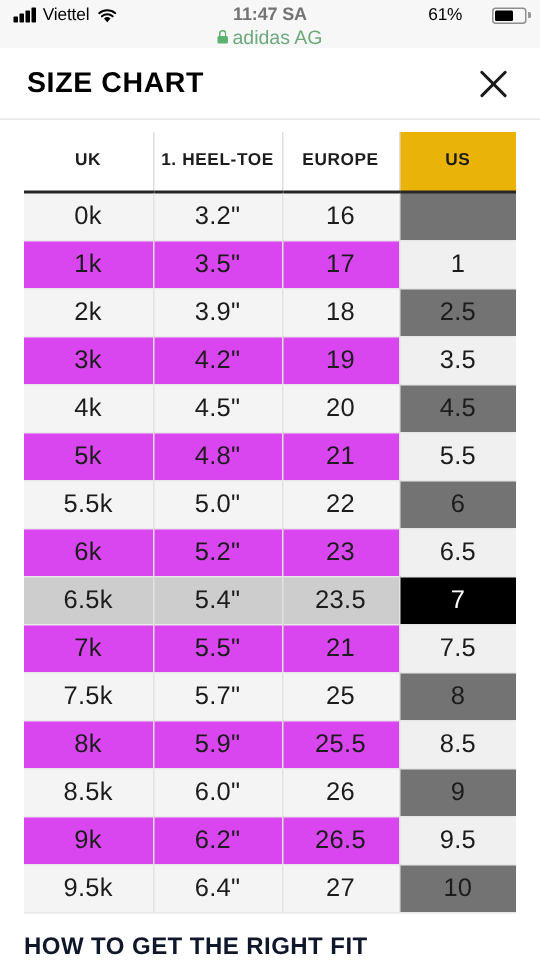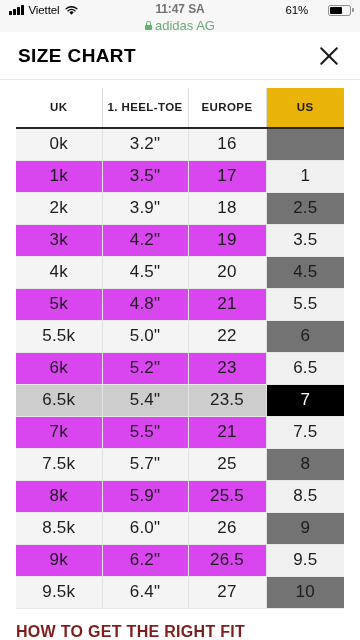--- a/index.html
+++ b/index.html
@@ -181,21 +181,21 @@
     background: #000000 !important;
     color: #ffffff;
   }
 
   
   .bottom-heading {
     margin: 14px 0 0 16px;
     font-size: 16px;
     font-weight: bold;
     letter-spacing: 0.3px;
-    color: #7f1d1d;
+    color: #0f172a;
     white-space: nowrap;
   }
 </style>
 </head>
 <body>
 
 <div class="statusbar">
   <div class="sb-left">
     <span class="signal-bars">
       <i></i>

